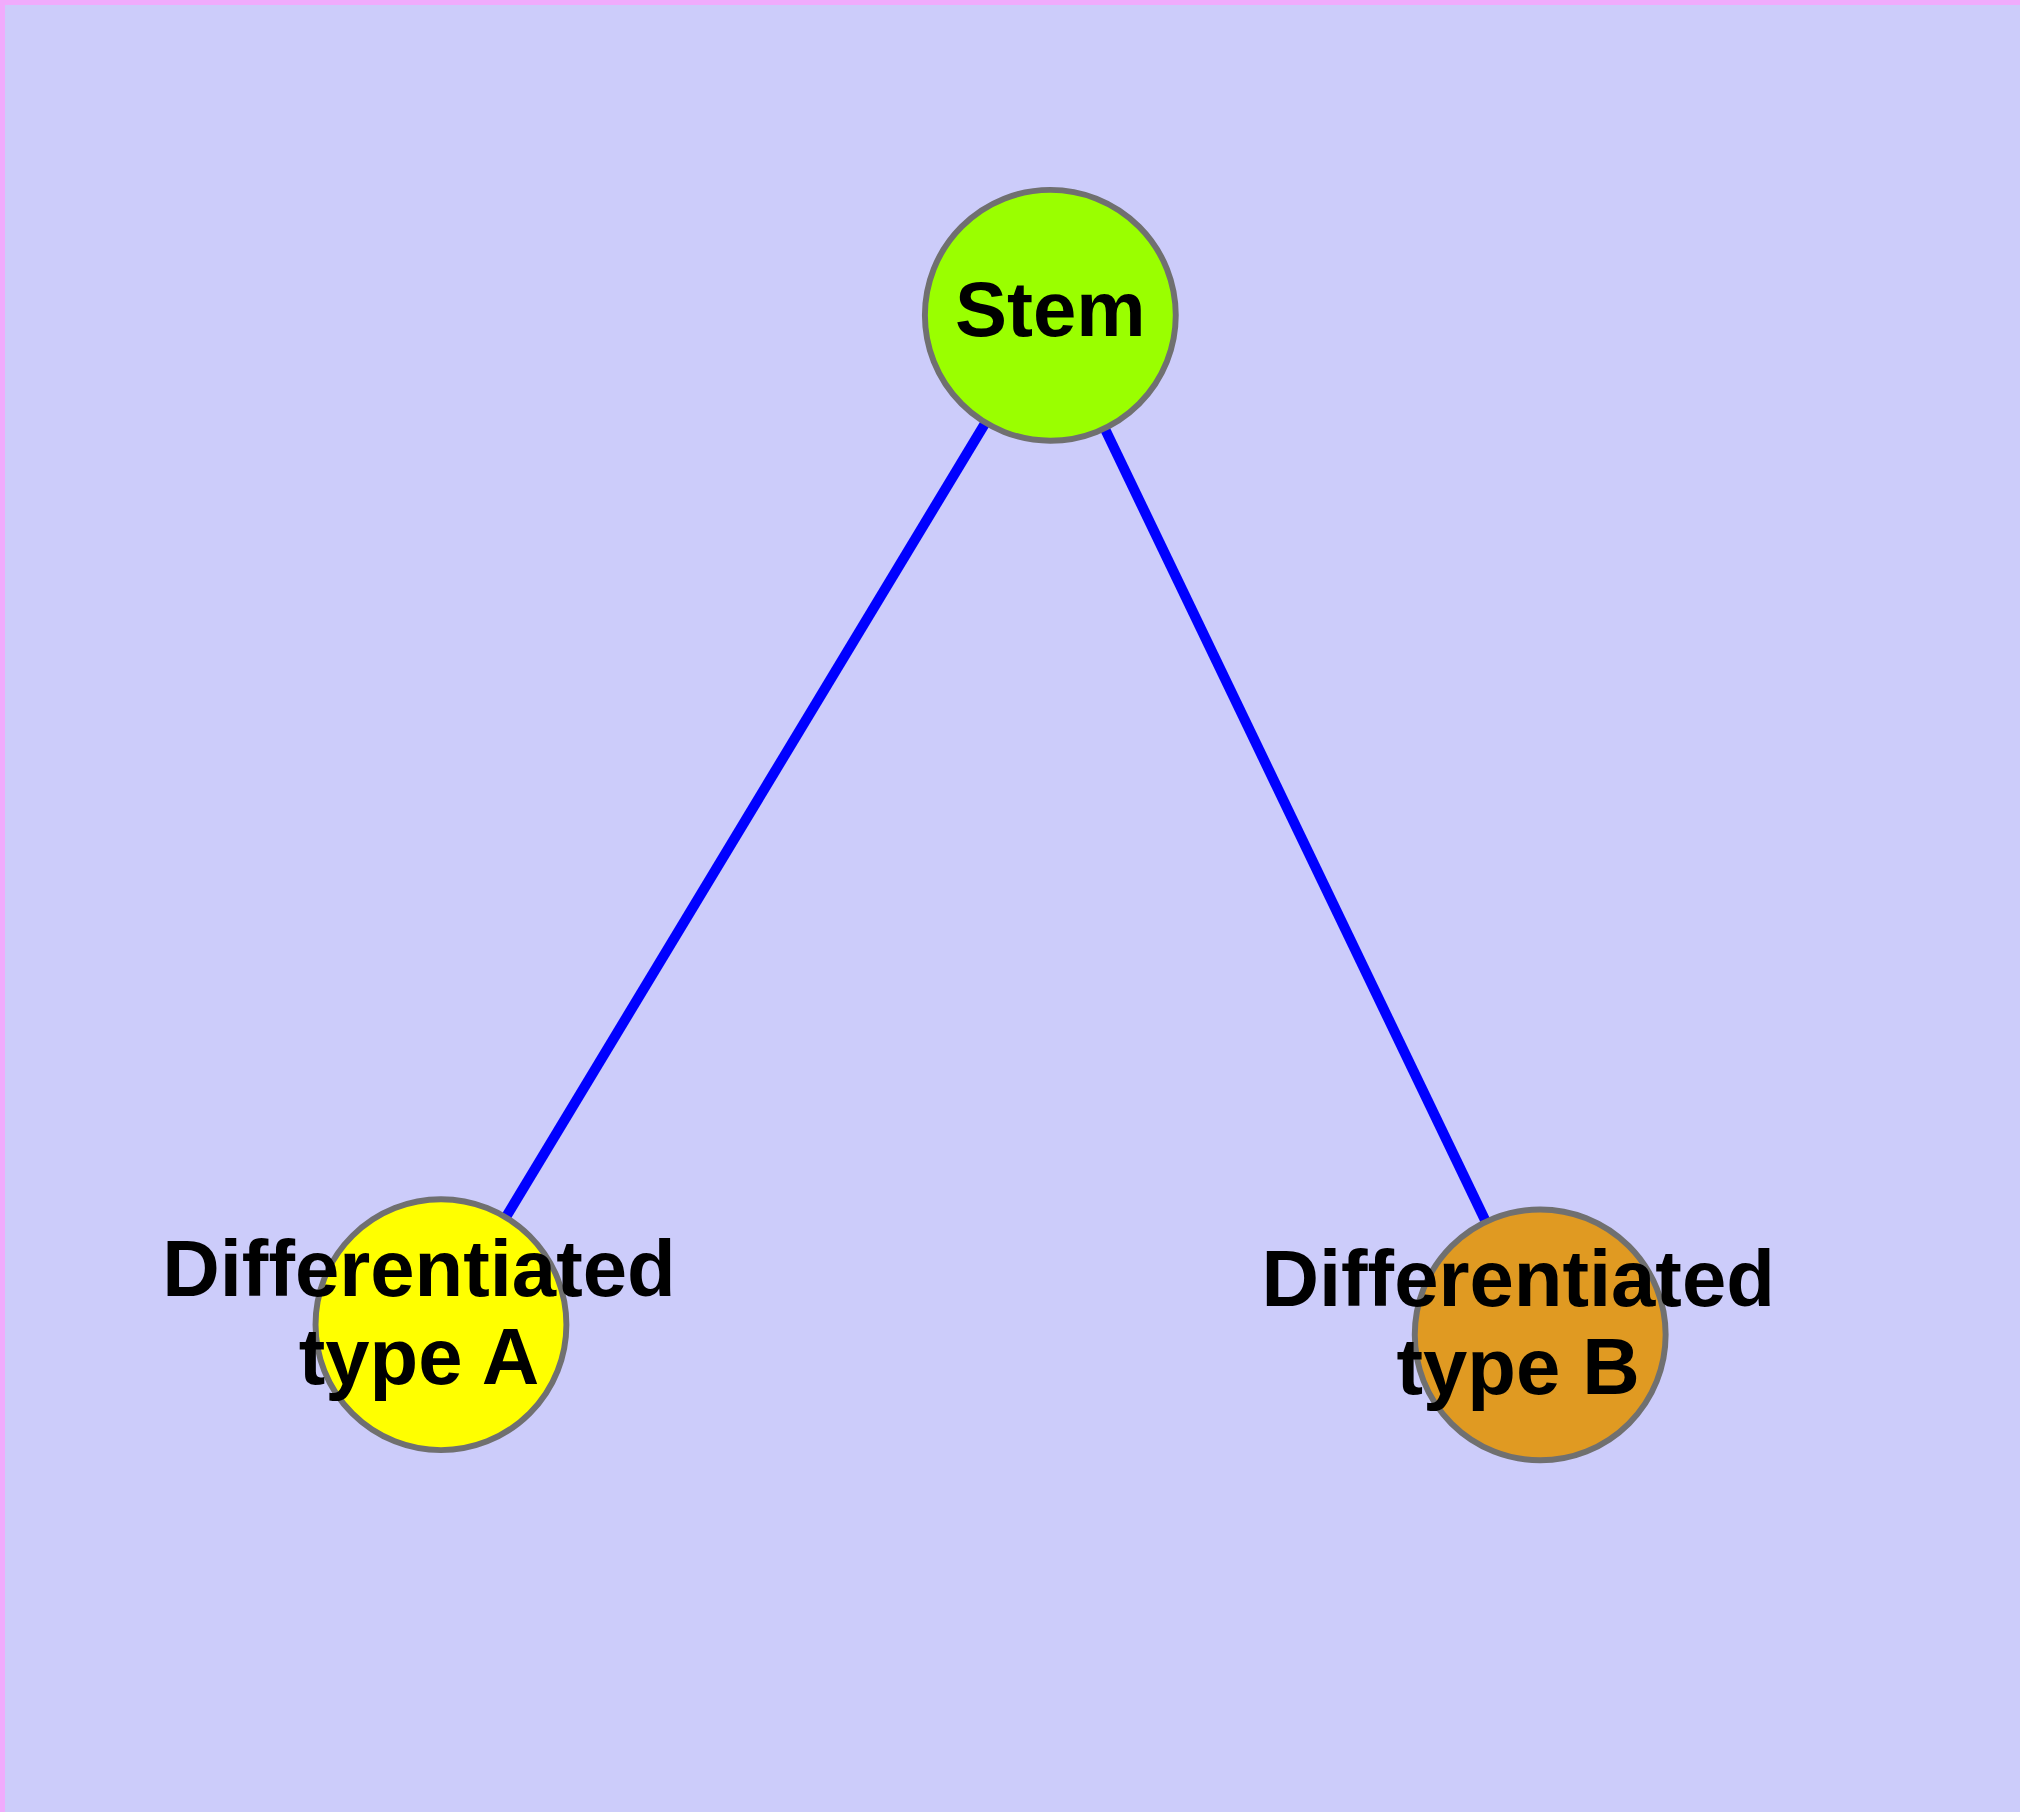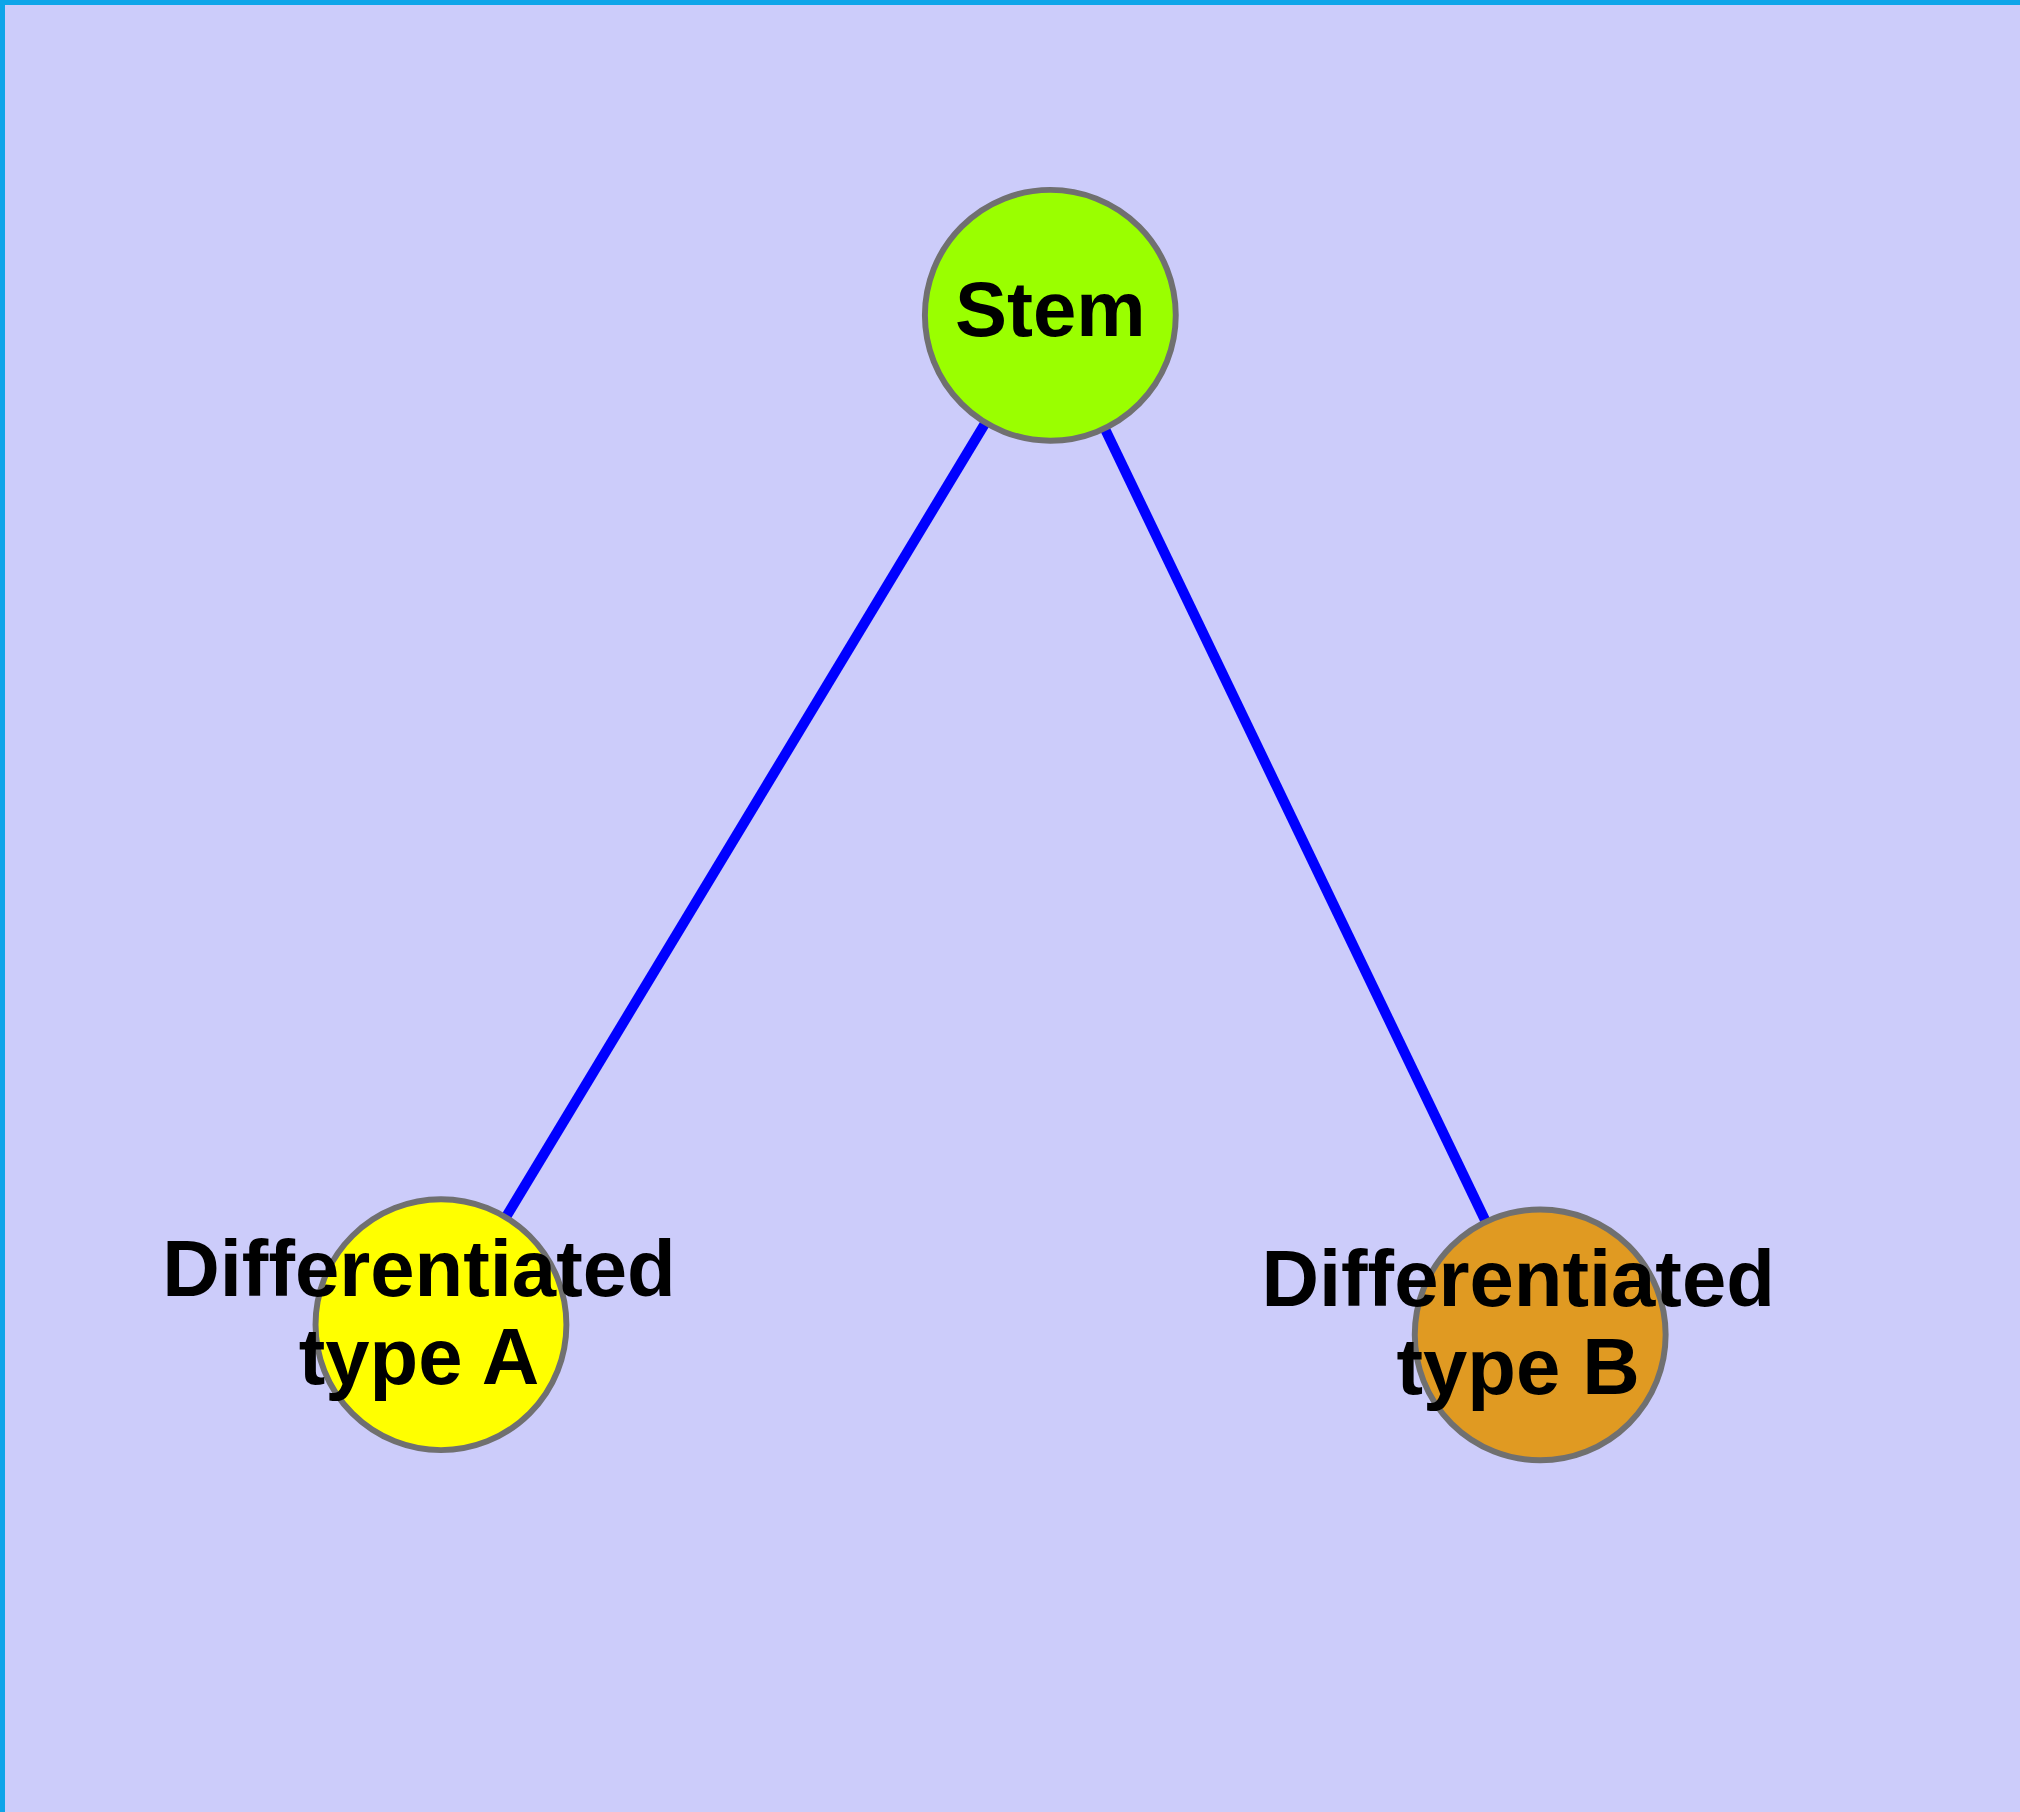--- a/index.html
+++ b/index.html
@@ -5,21 +5,21 @@
   html, body {
     margin: 0;
     padding: 0;
     background: #ffffff;
   }
   #canvas {
     position: relative;
     width: 2021px;
     height: 1812px;
     overflow: hidden;
-    background: #0ea5e9;
+    background: #f0abfc;
     font-family: "Liberation Sans", sans-serif;
   }
   #plot-bg {
     position: absolute;
     left: 5.1px;
     top: 5.1px;
     width: 2015px;
     height: 1807px;
     background: #ccccfa;
   }

